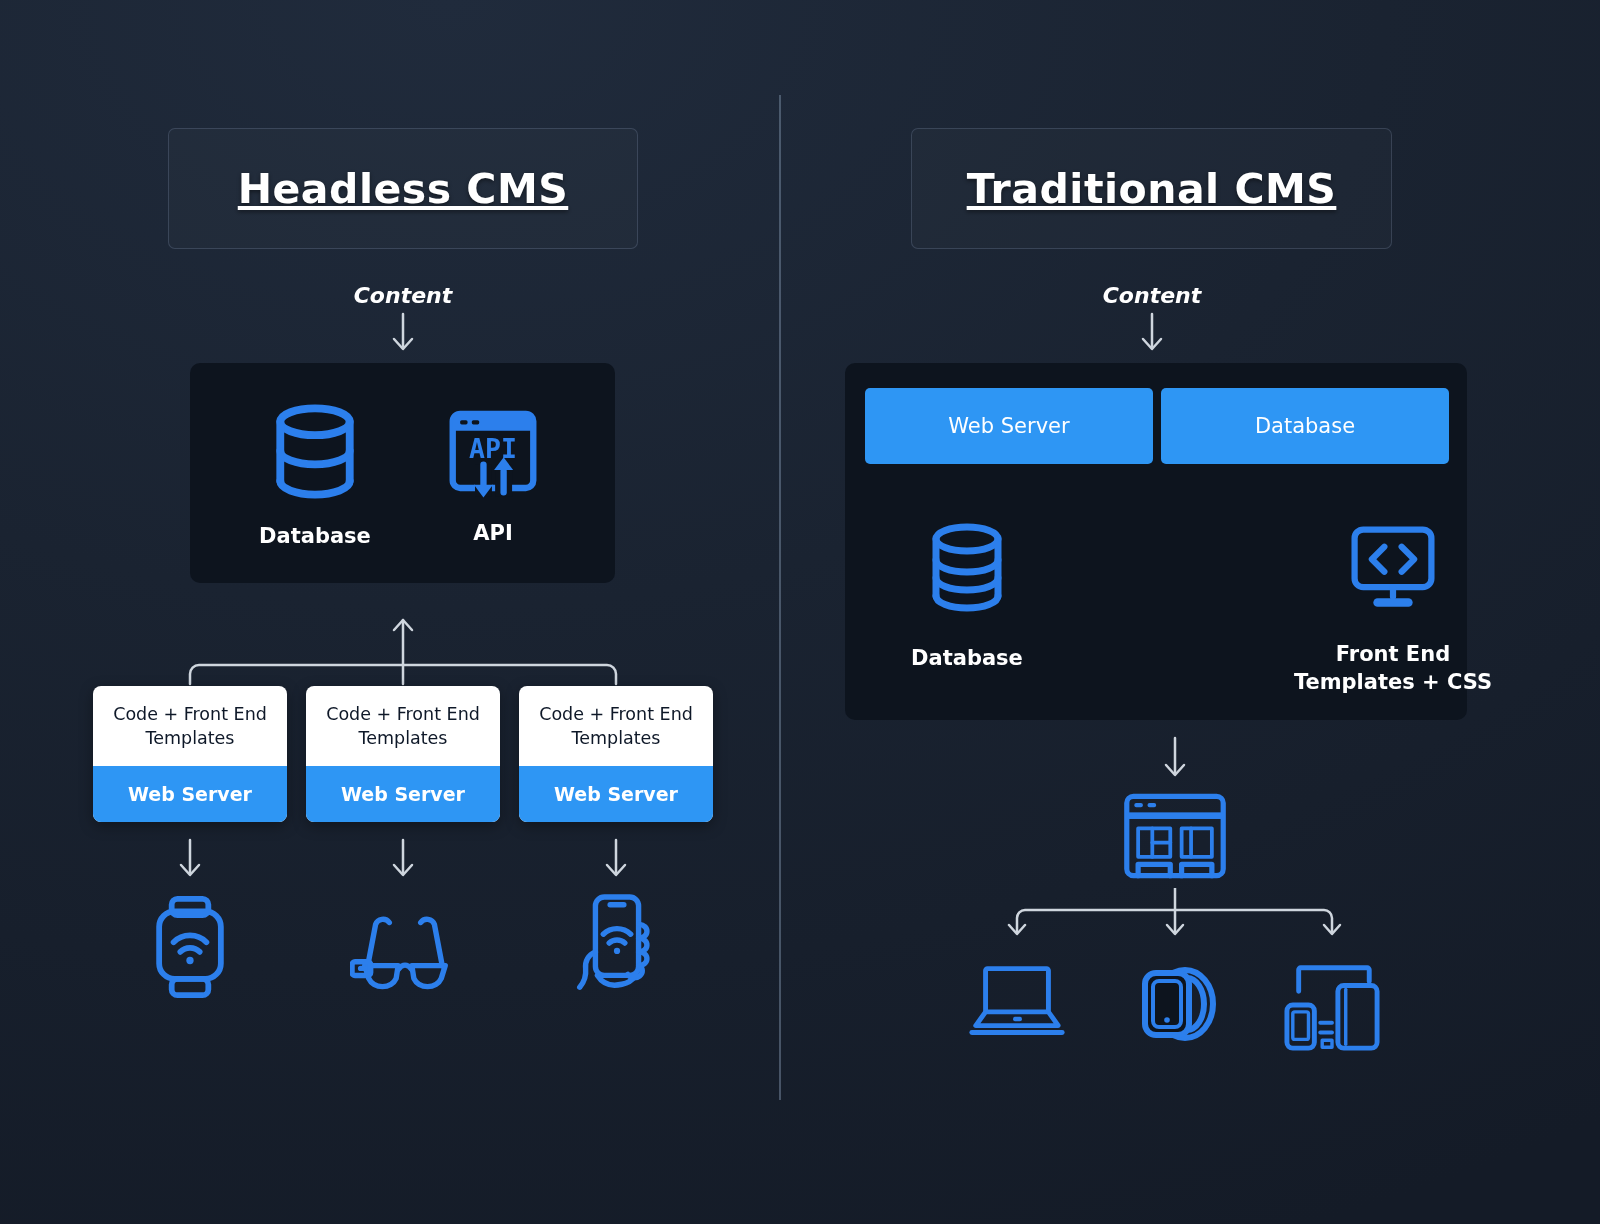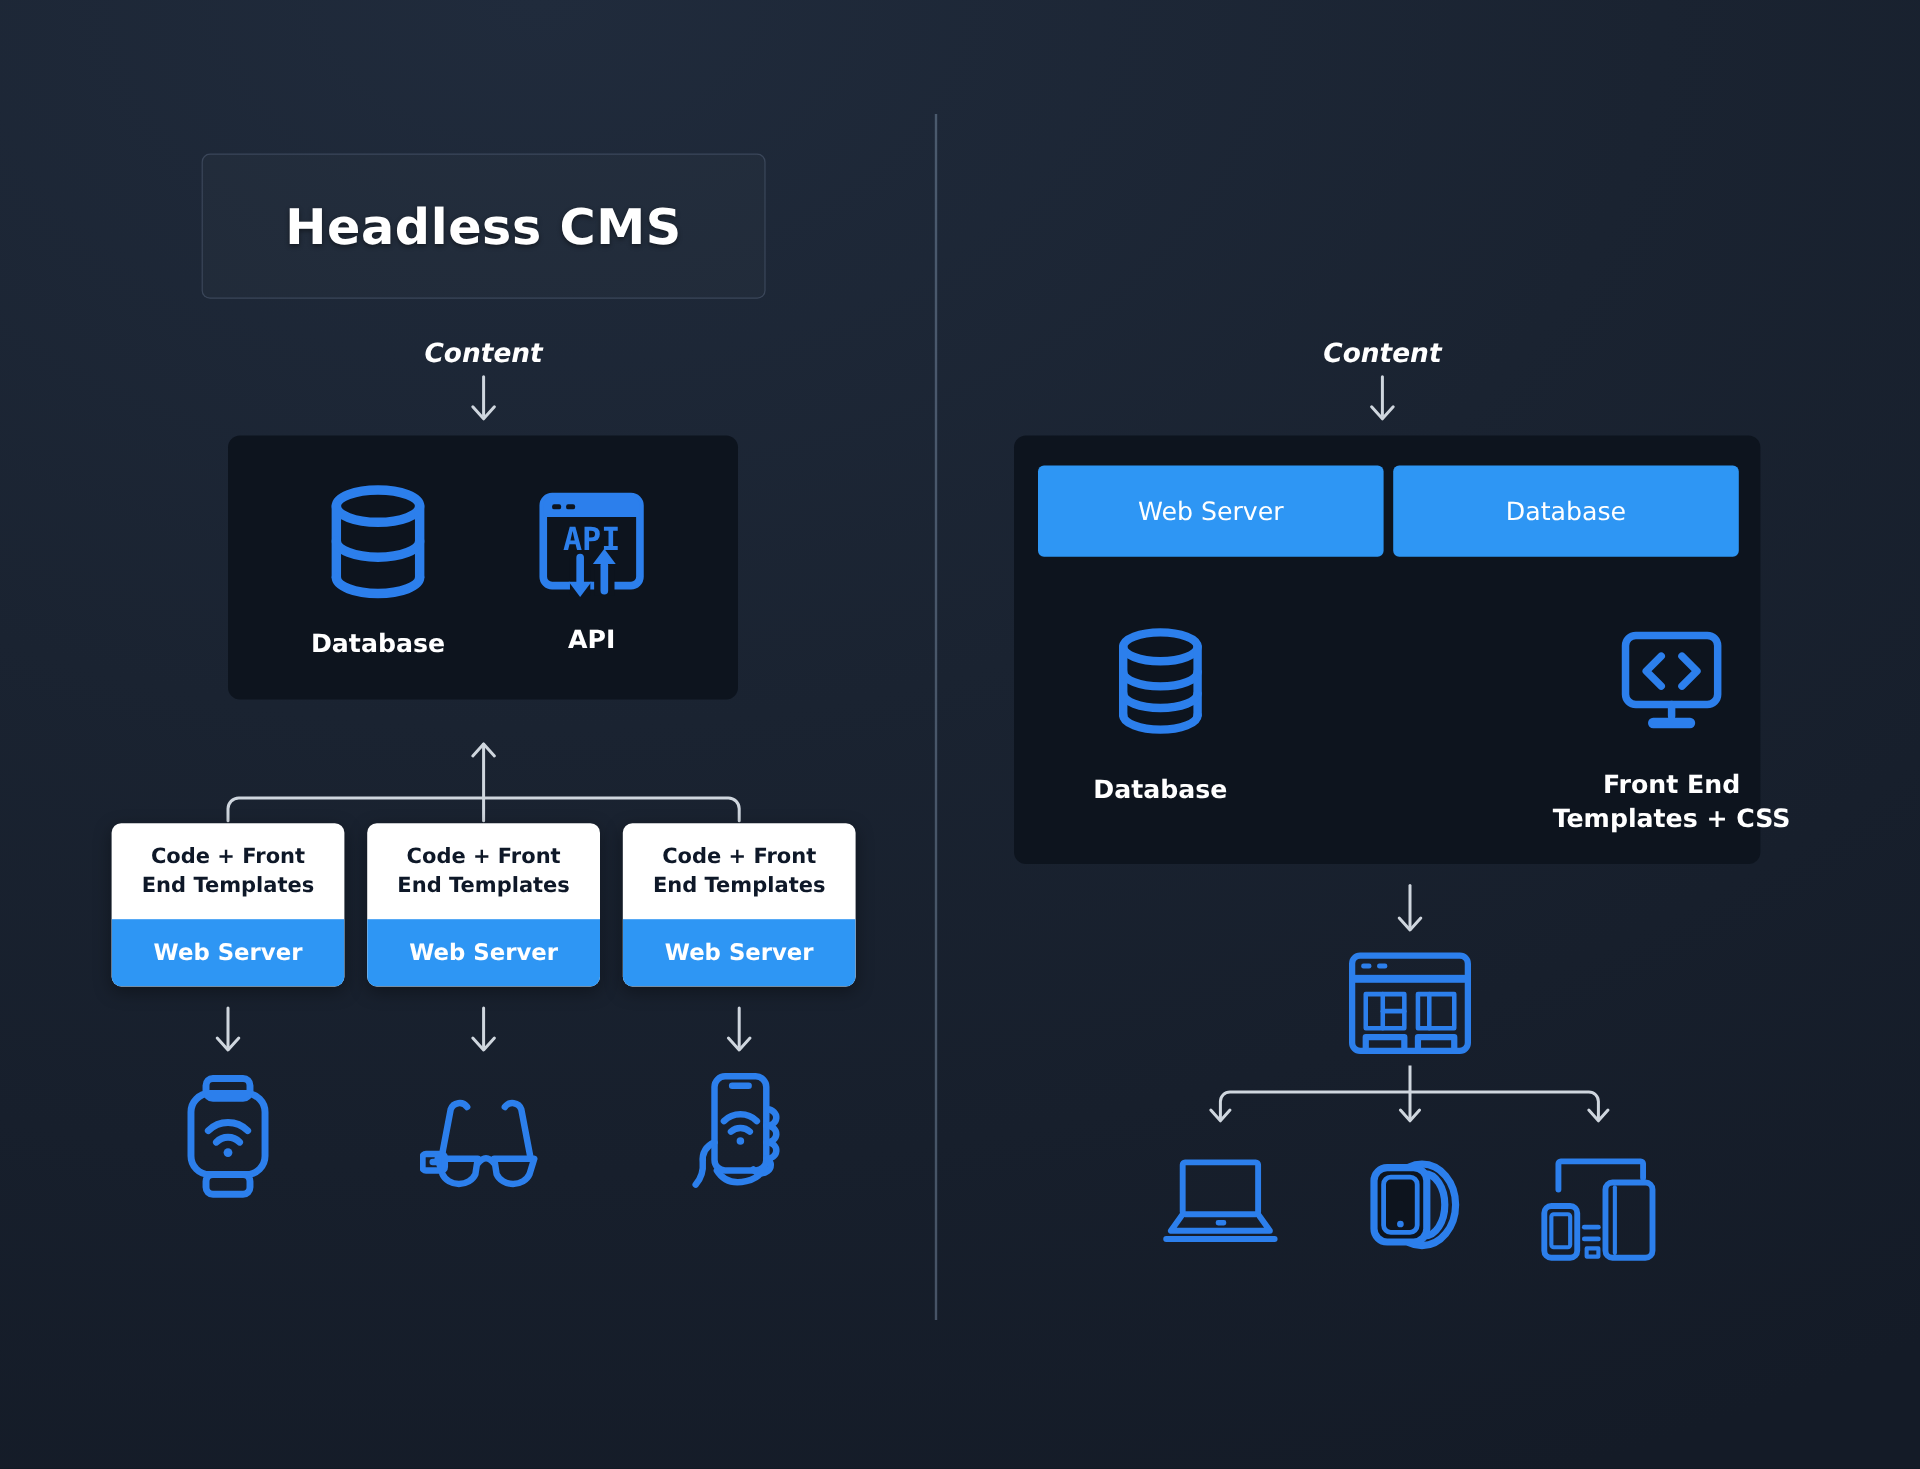--- a/index.html
+++ b/index.html
@@ -18,32 +18,33 @@
     background:radial-gradient(130% 110% at 28% 0%, #202b3c 0%, #1a2331 45%, #141b27 100%);
     font-family:"DejaVu Sans","Liberation Sans",sans-serif;
   }
   .divider{position:absolute;left:779px;top:95px;width:2px;height:1005px;background:rgba(130,150,175,.45);}
   .title-box{
     position:absolute;height:121px;box-sizing:border-box;
     border:1px solid rgba(150,170,200,.22);background:rgba(255,255,255,.02);
     border-radius:7px;display:flex;align-items:center;justify-content:center;
     color:var(--white);font-size:41px;font-weight:700;letter-spacing:.5px;
     text-shadow:0 2px 4px rgba(0,0,0,.45);
+    text-decoration:underline;
   }
   .content-label{position:absolute;width:200px;text-align:center;color:var(--white);
     font-size:22px;font-weight:700;font-style:italic;}
   .panel{position:absolute;background:var(--panel);border-radius:10px;}
   .core-panel{left:190px;top:363px;width:425px;height:220px;display:flex;
     justify-content:space-evenly;align-items:center;}
   .core-item{display:flex;flex-direction:column;align-items:center;gap:14px;}
   .icon-label{color:var(--white);font-size:21px;font-weight:700;text-align:center;line-height:1.35;}
   .app-box{position:absolute;top:686px;width:194px;height:136px;border-radius:8px;
     overflow:hidden;background:#fff;box-shadow:0 4px 14px rgba(0,0,0,.35);}
   .app-top{height:80px;display:flex;align-items:center;justify-content:center;text-align:center;
-    color:var(--dark-text);font-size:17.5px;font-weight:700;line-height:1.4;padding:0 12px;}
+    color:var(--dark-text);font-size:17.5px;font-weight:400;line-height:1.4;padding:0 12px;}
   .app-bottom{height:56px;background:var(--blue);display:flex;align-items:center;
     justify-content:center;color:var(--white);font-size:19px;font-weight:700;}
   .big-panel{left:845px;top:363px;width:622px;height:357px;}
   .blue-btn{position:absolute;top:25px;width:288px;height:76px;background:var(--blue);
     border-radius:5px;display:flex;align-items:center;justify-content:center;
     color:var(--white);font-size:21px;font-weight:400;}
   .stack-col{position:absolute;top:155px;width:200px;display:flex;flex-direction:column;
     align-items:center;gap:26px;}
   .abs{position:absolute;}
   .icon{stroke:var(--icon-blue);fill:none;stroke-linecap:round;stroke-linejoin:round;}
@@ -160,20 +161,21 @@
       <path d="M75 34 a8 7 0 1 1 -1 14"></path>
       <path d="M75 48 a8 7 0 1 1 -1 14"></path>
       <path d="M75 62 a8 7 0 1 1 -1 14"></path>
       <path d="M75 76 a8 7 0 1 1 -12 9"></path>
       <path d="M30 62 q-11 5 -10 17 q1 11 -6 19"></path>
       <path d="M32 86 q8 13 25 9 q9 -2 13 -8"></path>
     </g>
     <circle cx="52" cy="61" r="3.2" fill="var(--icon-blue)"></circle>
   </svg>
 
+  <div class="title-box" style="left:911px;top:128px;width:481px;">Traditional CMS</div>
 
   <div class="content-label" style="left:1052px;top:283px;">Content</div>
 
   <svg class="abs" style="left:1140px;top:312px;" width="24" height="44">
     <line class="conn" x1="12" y1="2" x2="12" y2="34"></line>
     <polyline class="conn" points="3,27 12,37 21,27"></polyline>
   </svg>
 
   <div class="panel big-panel">
     <div class="blue-btn" style="left:20px;">Web Server</div>

